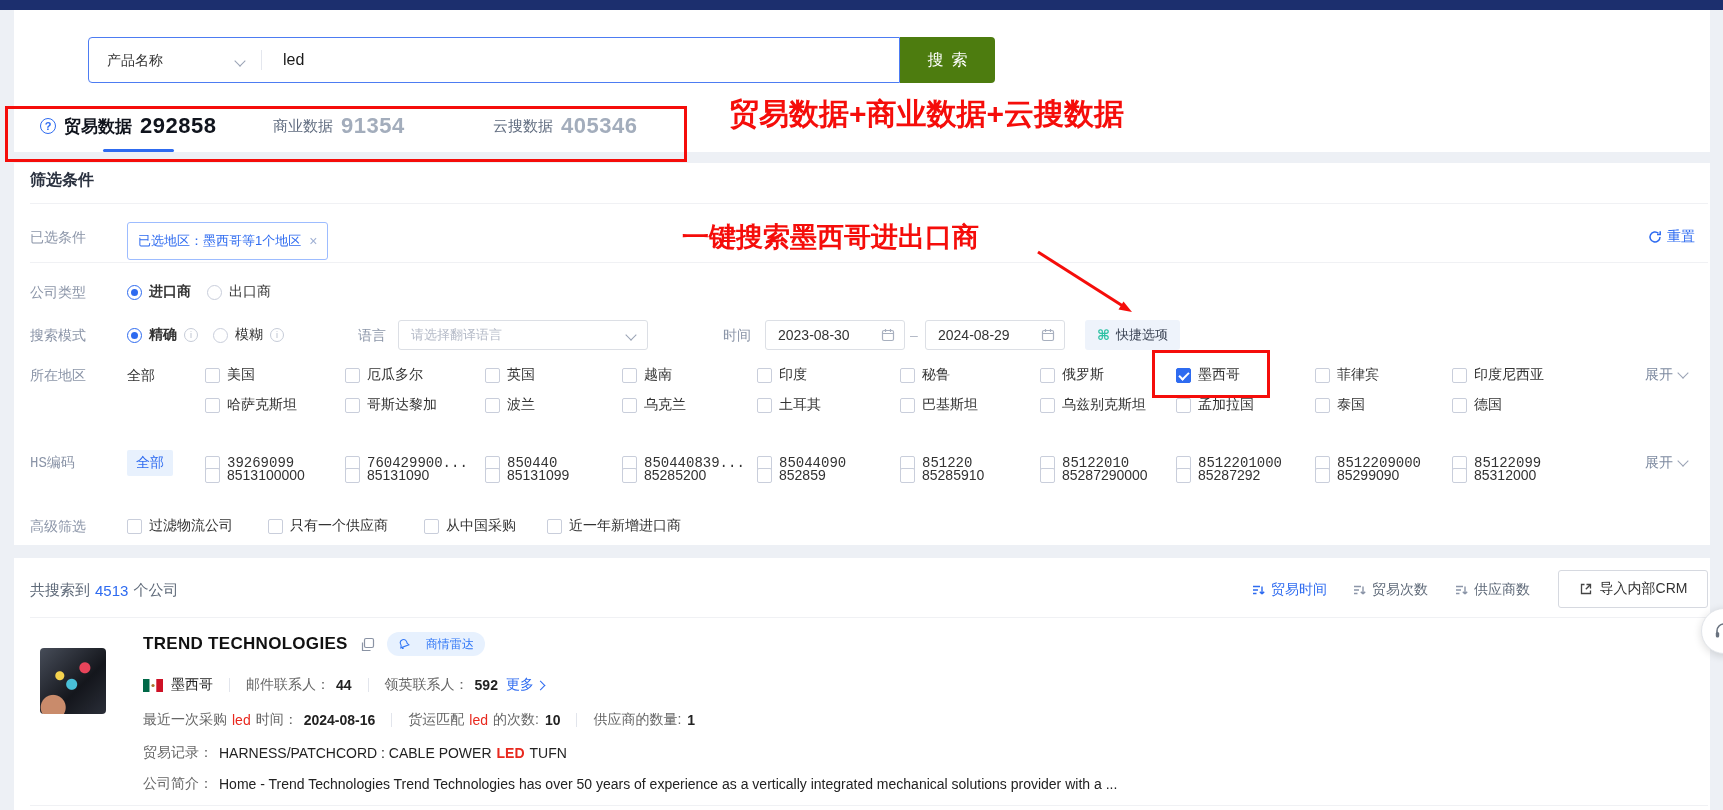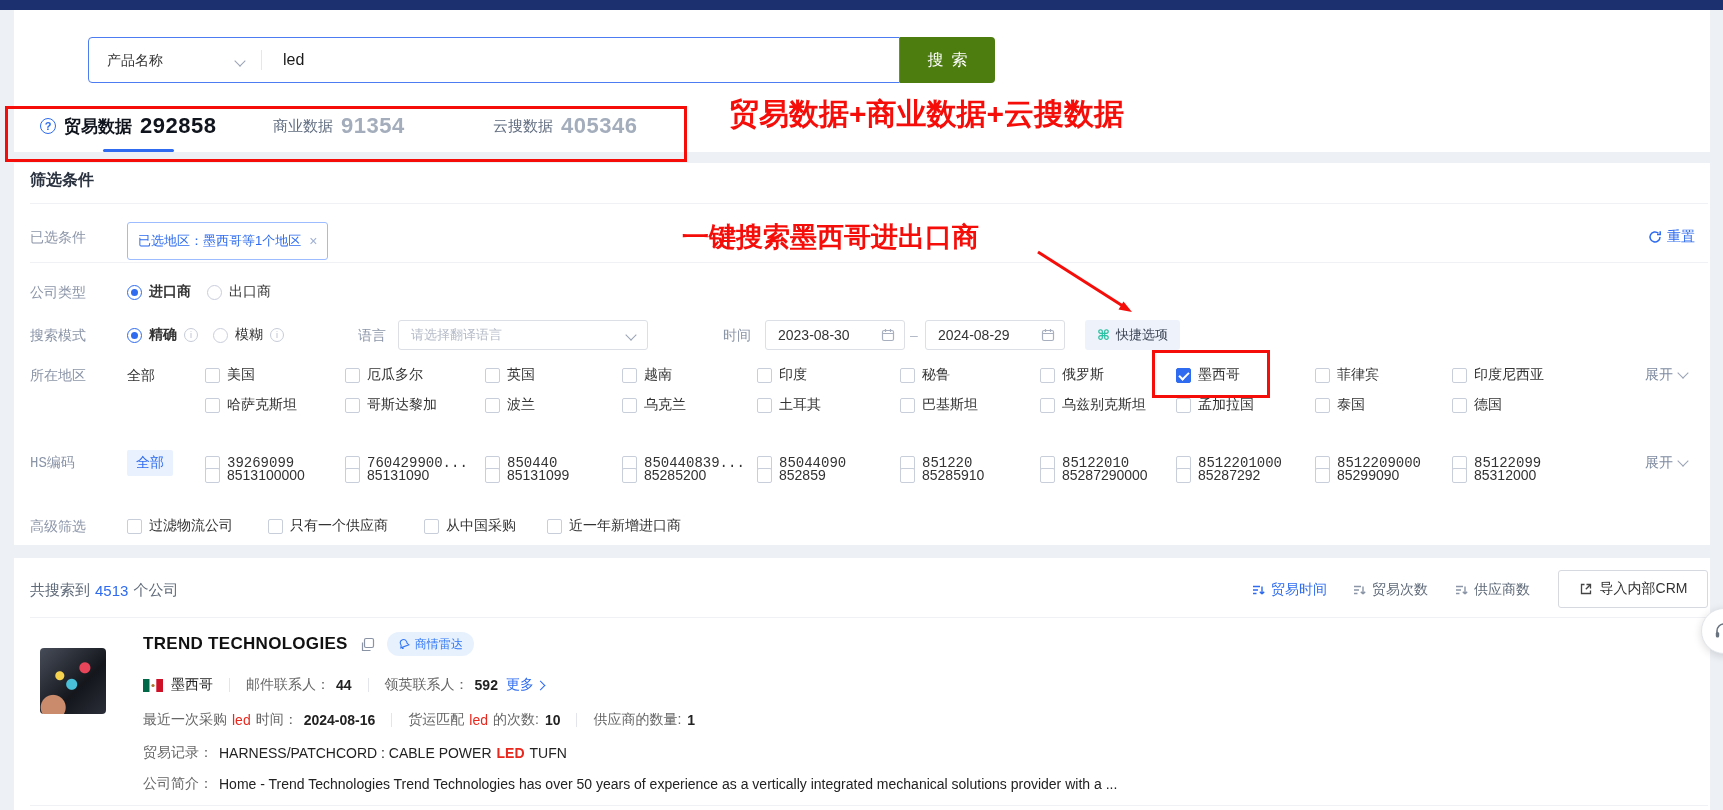--- a/index.html
+++ b/index.html
@@ -69,21 +69,21 @@
   .sortitem.active{color:#2e6bf0;}
   #crm-btn{position:absolute;left:1558px;top:570px;width:150px;height:38px;border:1px solid #d6d9e0;border-radius:3px;background:#fff;display:flex;align-items:center;justify-content:center;gap:7px;font-size:14px;color:#333;cursor:pointer;box-sizing:border-box;}
   #thumb{position:absolute;left:40px;top:648px;width:66px;height:66px;border-radius:4px;background:
     radial-gradient(circle at 68% 30%, #e8445a 0 5px, rgba(0,0,0,0) 6px),
     radial-gradient(circle at 48% 55%, #49c0d8 0 5px, rgba(0,0,0,0) 6px),
     radial-gradient(circle at 30% 42%, #f5d34e 0 4px, rgba(0,0,0,0) 5px),
     radial-gradient(circle at 20% 90%, #c98b6b 0 12px, rgba(0,0,0,0) 13px),
     linear-gradient(135deg,#474d59,#14161c 60%,#2a2e38);}
   #name-row{position:absolute;left:143px;top:630px;height:28px;display:flex;align-items:center;gap:12px;}
   #company-name{font-size:17px;font-weight:700;color:#111;letter-spacing:.3px;}
-  .badge{display:flex;align-items:center;gap:5px;height:24px;padding:0 11px;background:#e7f1fe;border-radius:12px;color:#3177f6;font-size:12px;cursor:pointer;}
+  .badge{display:flex;align-items:center;gap:16px;height:24px;padding:0 11px;background:#e7f1fe;border-radius:12px;color:#3177f6;font-size:12px;cursor:pointer;}
   .inforow{position:absolute;left:143px;height:26px;display:flex;align-items:center;font-size:14px;color:#666;}
   .inforow .val{color:#222;font-weight:700;margin-left:6px;}
   .vs{width:1px;height:14px;background:#e2e5ec;margin:0 16px;}
   .kw{color:#e8281e;margin:0 5px;}
   .dark{color:#222;}
   .more{color:#2e6bf0;margin-left:8px;display:flex;align-items:center;gap:3px;cursor:pointer;}
   .more .chev{border-color:#2e6bf0;transform:rotate(-45deg);width:6px;height:6px;}
   #headset{position:absolute;left:1701px;top:608px;width:44px;height:44px;border-radius:50%;background:#fff;border:1px solid #e2e5ea;box-shadow:0 2px 8px rgba(0,0,0,.14);display:flex;align-items:center;justify-content:center;z-index:40;cursor:pointer;}
 </style>
 </head>

